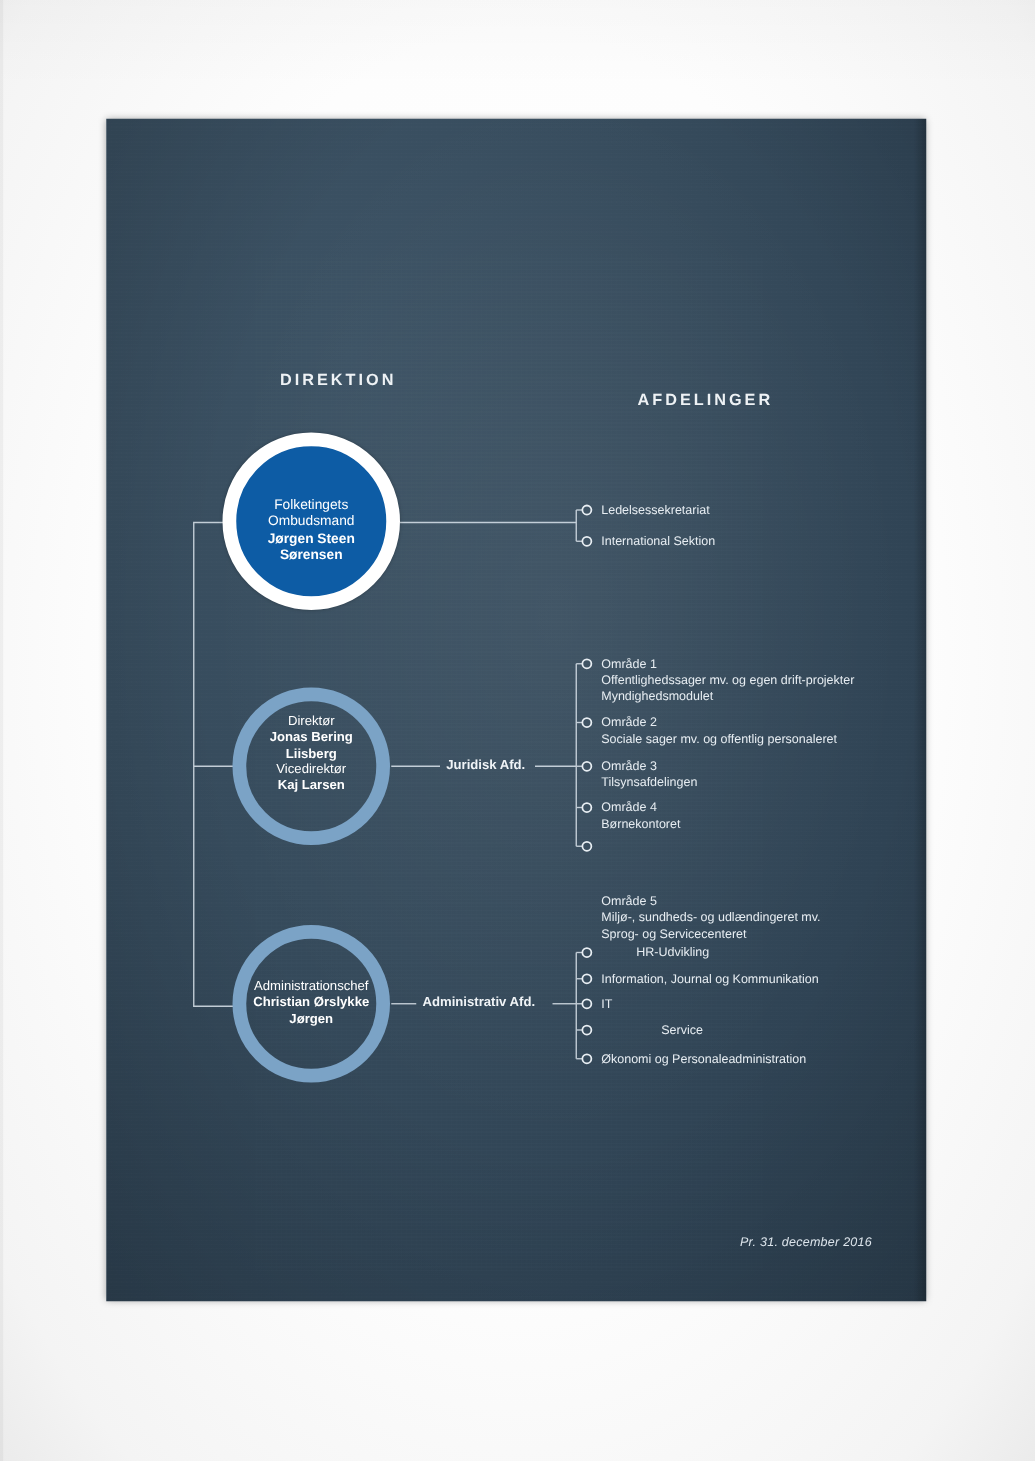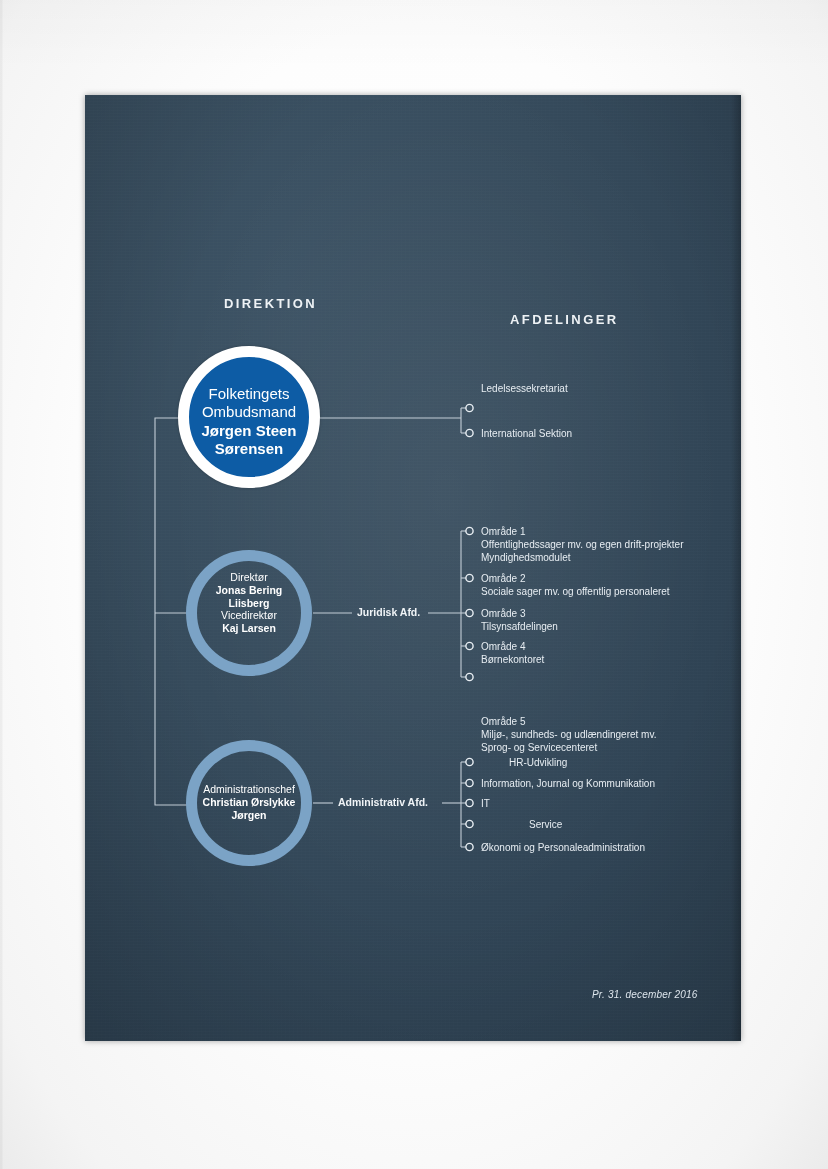--- a/index.html
+++ b/index.html
@@ -106,21 +106,21 @@
     background: transparent;
   }
 
   .circle-text {
     position: absolute;
     text-align: center;
     color: #ffffff;
     line-height: 1.22;
     white-space: nowrap;
   }
-  #text-ombudsmand { left: 178px; top: 385px; width: 142px; font-size: 15px; }
+  #text-ombudsmand { left: 178px; top: 398px; width: 142px; font-size: 11px; }
   #text-direktion   { left: 169px; top: 571px; width: 160px; font-size: 10.5px; }
   #text-administration { left: 164px; top: 783px; width: 170px; font-size: 10.5px; }
 
   .ct-line { display:block; }
   .ct-line.bold { font-weight: 700; }
   .ct-gap { height: 8px; }
 
   
   .dept-label {
     position: absolute;
@@ -243,21 +243,21 @@
 <div class="node-circle" id="circle-administration"></div>
 <div class="circle-text" id="text-administration">
   <span class="ct-line">Administrationschef</span>
   <span class="ct-line bold">Christian Ørslykke</span>
   <span class="ct-line bold">Jørgen</span>
 </div>
 
 <div class="dept-label" id="dept-juridisk">Juridisk Afd.</div>
 <div class="dept-label" id="dept-administrativ">Administrativ Afd.</div>
 
-<div class="branch-item" style="top:382px;">
+<div class="branch-item" style="top:402px;">
   <span class="title">Ledelsessekretariat</span>
 </div>
 <div class="branch-item" style="top:427px;">
   <span class="title">International Sektion</span>
 </div>
 
 <div class="branch-item" style="top:525px;">
   <span class="title">Område 1</span>
   <span class="sub">Offentlighedssager mv. og egen drift-projekter</span>
   <span class="sub">Myndighedsmodulet</span>

